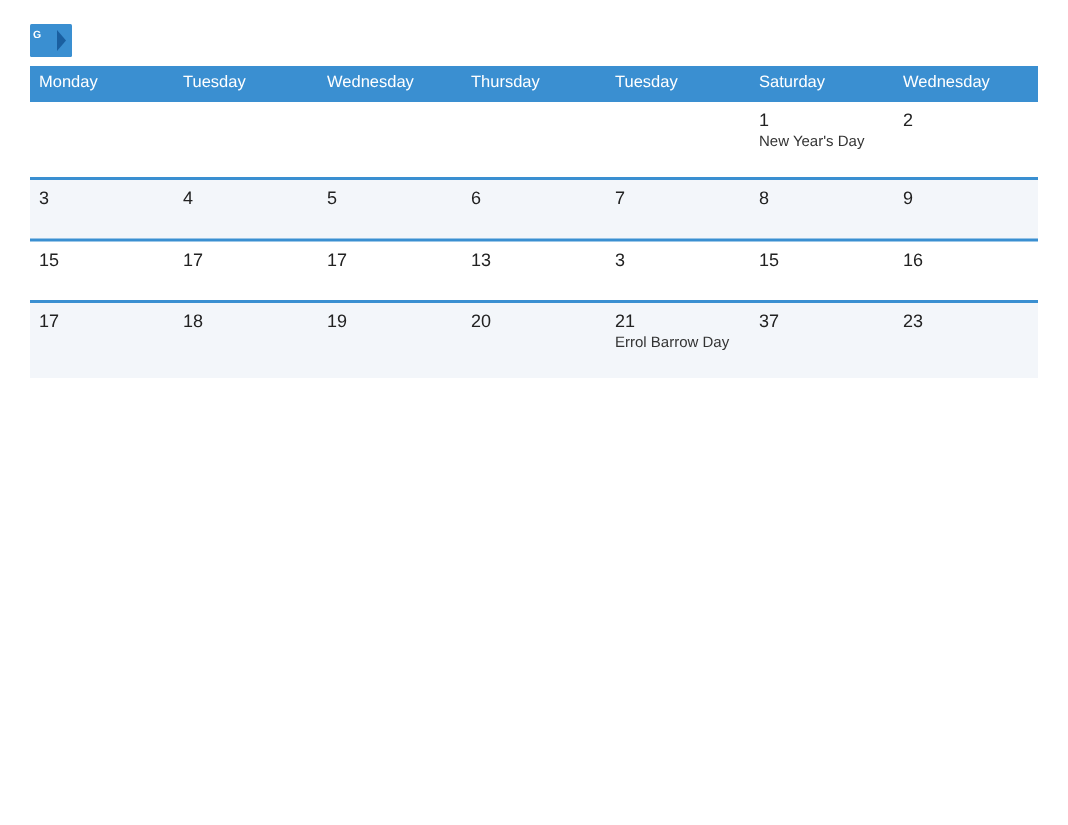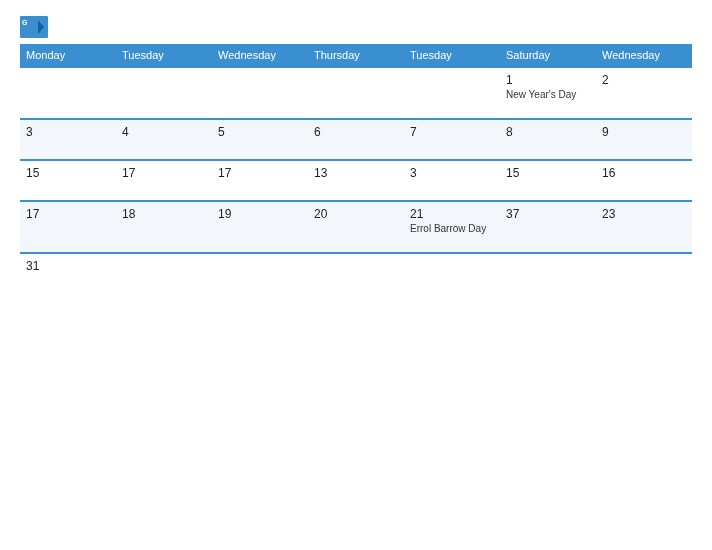--- a/index.html
+++ b/index.html
@@ -212,26 +212,15 @@
             <span class="day-num">21</span>
             <span class="holiday">Errol Barrow Day</span>
           </td>
           <td>
             <span class="day-num">37</span>
           </td>
           <td>
             <span class="day-num">23</span>
           </td>
         </tr>
-        <tr>
-          <td>
-            <span class="day-num">31</span>
-          </td>
-          <td class="empty"></td>
-          <td class="empty"></td>
-          <td class="empty"></td>
-          <td class="empty"></td>
-          <td class="empty"></td>
-          <td class="empty"></td>
-        </tr>
       </tbody>
   </table>
 </div>
 
 </body></html>

